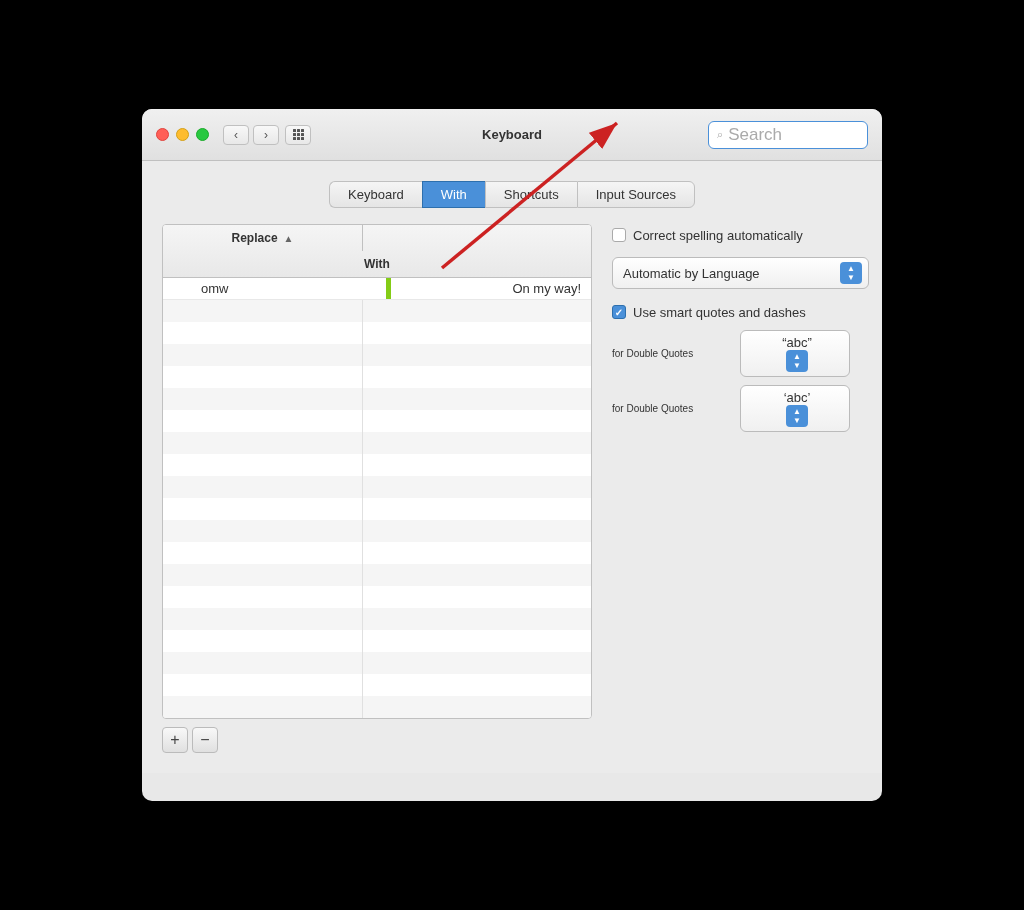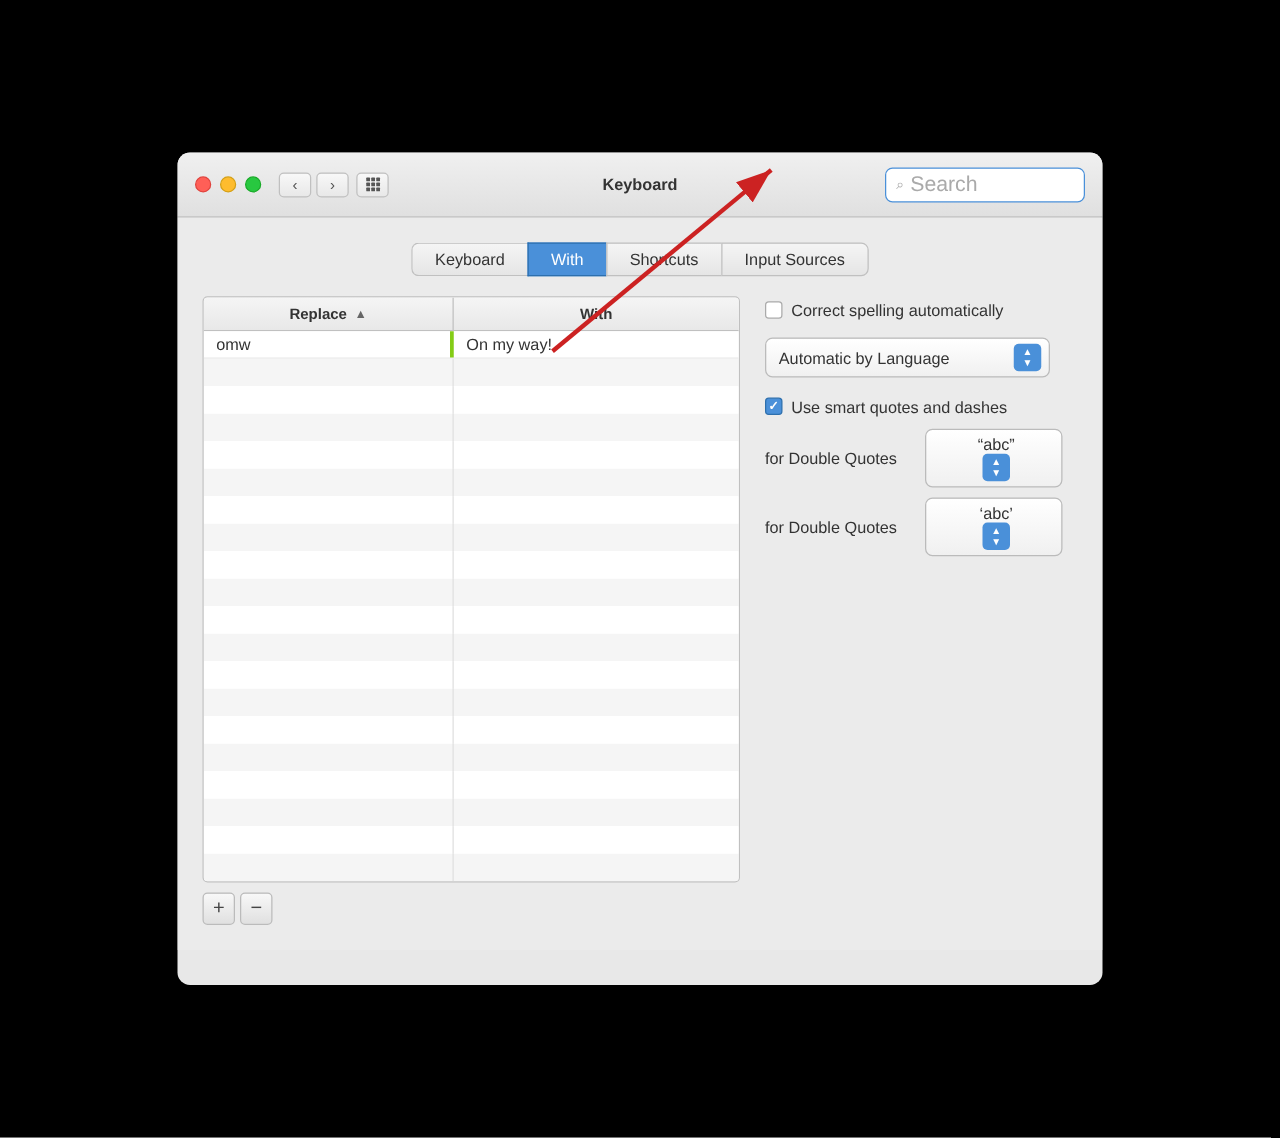--- a/index.html
+++ b/index.html
@@ -187,20 +187,21 @@
       border: 1px solid #c0c0c0;
       border-radius: 4px;
       overflow: hidden;
       background: #fff;
     }
 
     .table-header {
       display: flex;
       background: linear-gradient(to bottom, #f5f5f5, #e8e8e8);
       border-bottom: 1px solid #c0c0c0;
+      flex-direction: column;
     }
 
     .th {
       padding: 6px 10px;
       font-size: 12px;
       font-weight: 600;
       color: #333;
       text-align: center;
     }
 
@@ -230,31 +231,33 @@
     }
 
     .table-row:nth-child(odd) { background: #fff; }
     .table-row:nth-child(even) { background: #f5f5f5; }
     .table-row:first-child { background: #fff; }
     .table-row:first-child .cell-replace { font-size: 13px; color: #333; padding: 3px 10px; }
     .table-row:first-child .cell-with { font-size: 13px; color: #333; padding: 3px 10px; }
 
     .cell-replace {
       width: 200px;
-      border-right: 3px solid #84cc16;
+      border-right: 5px solid #84cc16;
       padding: 3px 10px;
       font-size: 12px;
       color: #555;
+      margin-left: 28px;
     }
 
     .cell-with {
       flex: 1;
       padding: 3px 10px;
       font-size: 12px;
       color: #555;
+      text-align: right;
     }
 
     .table-body { }
 
     .empty-row {
       display: flex;
       min-height: 22px;
     }
 
     .empty-row:nth-child(even) { background: #f5f5f5; }
@@ -347,21 +350,21 @@
     }
 
     .dropdown {
       display: flex;
       align-items: center;
       justify-content: space-between;
       background: linear-gradient(to bottom, #fff, #f0f0f0);
       border: 1px solid #bbb;
       border-radius: 6px;
       padding: 4px 6px 4px 10px;
-      width: 228px;
+      width: 257px;
       cursor: pointer;
       font-size: 13px;
       color: #333;
     }
 
     .dropdown-arrows {
       width: 22px;
       height: 22px;
       background: #4a90d9;
       border-radius: 4px;
@@ -377,21 +380,21 @@
       font-size: 8px;
       line-height: 1;
     }
 
     .small-dropdown {
       width: 110px;
       flex-direction: column;
     }
 
     .label-col {
-      font-size: 13px;
+      font-size: 10px;
       color: #333;
       width: 120px;
       flex-shrink: 0;
     }
 
     .bottom-bar {
       display: flex;
       justify-content: flex-end;
       align-items: center;
       padding: 12px 20px 16px;

